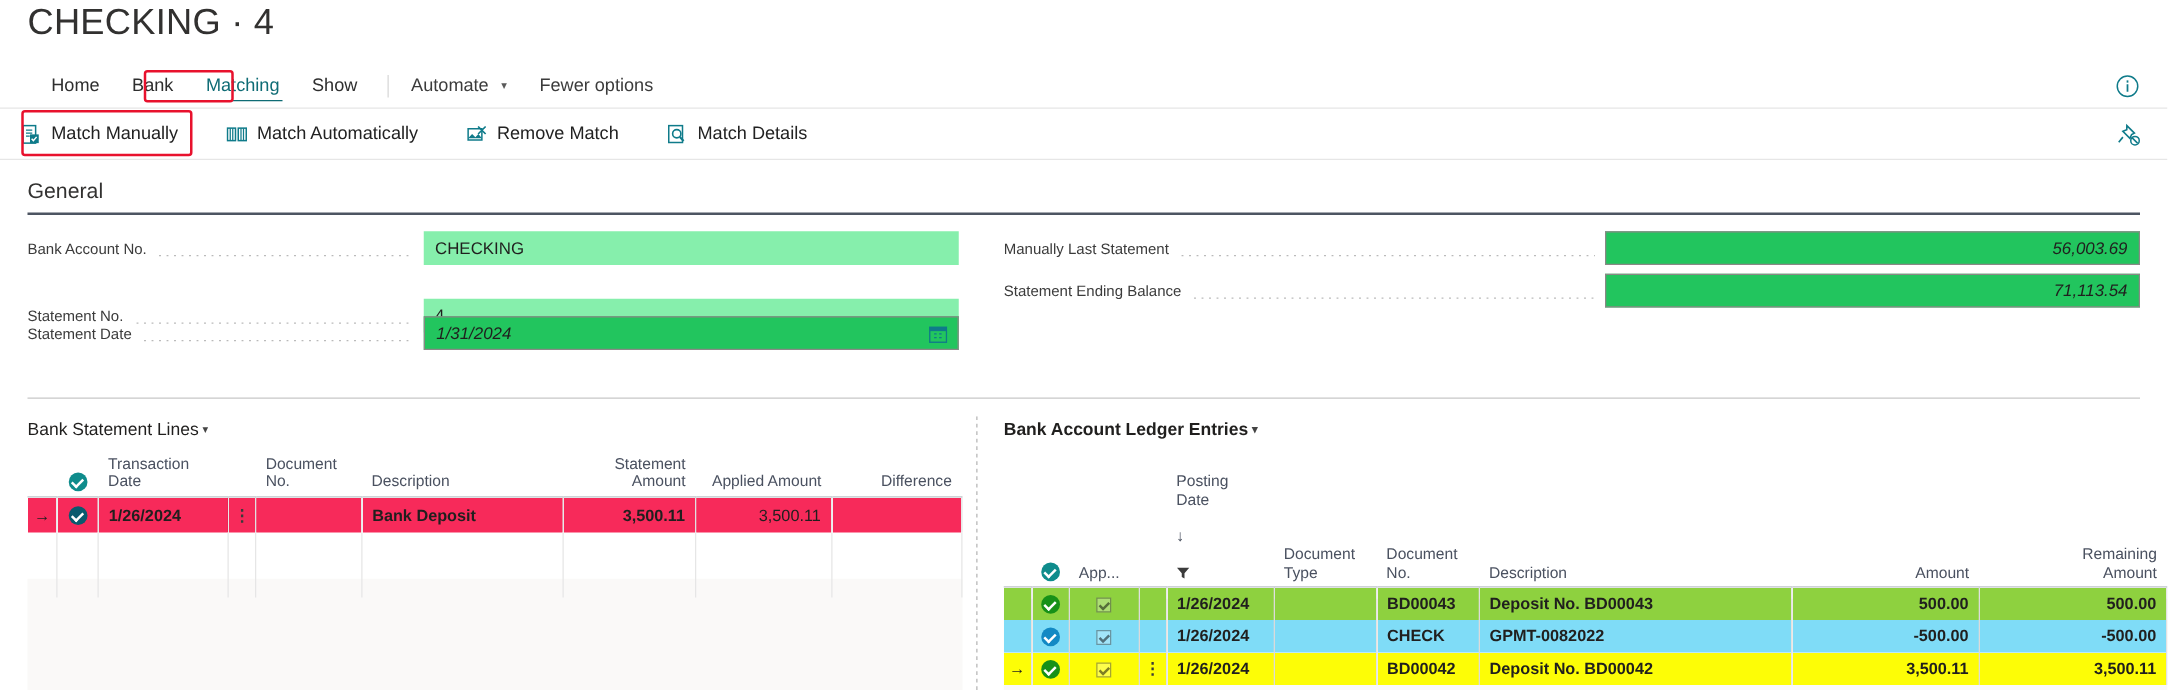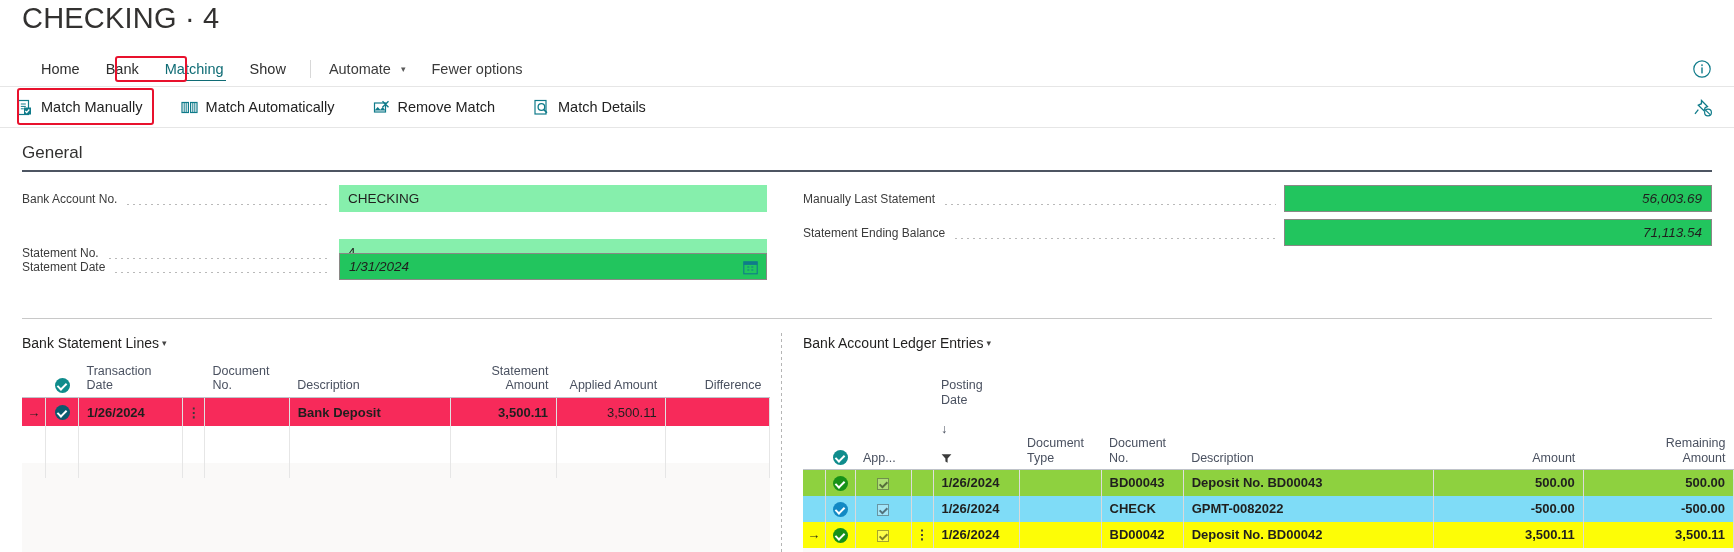--- a/index.html
+++ b/index.html
@@ -361,21 +361,21 @@
           <td></td>
           <td></td>
           <td></td>
           <td></td>
       </tr>
     </tbody>
   </table>
 
   <div class="vdivider"></div>
 
-  <div class="grid-cap" style="left:803px; top:335px;">
+  <div class="grid-cap" style="left:803px; top:335px;font-weight:bold;">
     <span>Bank Account Ledger Entries</span><span class="cap-chev">▾</span>
   </div>
 
   <div class="grid-bg" style="left:803px; top:479px; width:931px; height:73px;"></div>
 
   <table class="grid" style="left:803px; top:364px; width:931px;">
     <colgroup>
       <col style="width:22px">
         <col style="width:30px">
         <col style="width:56px">

